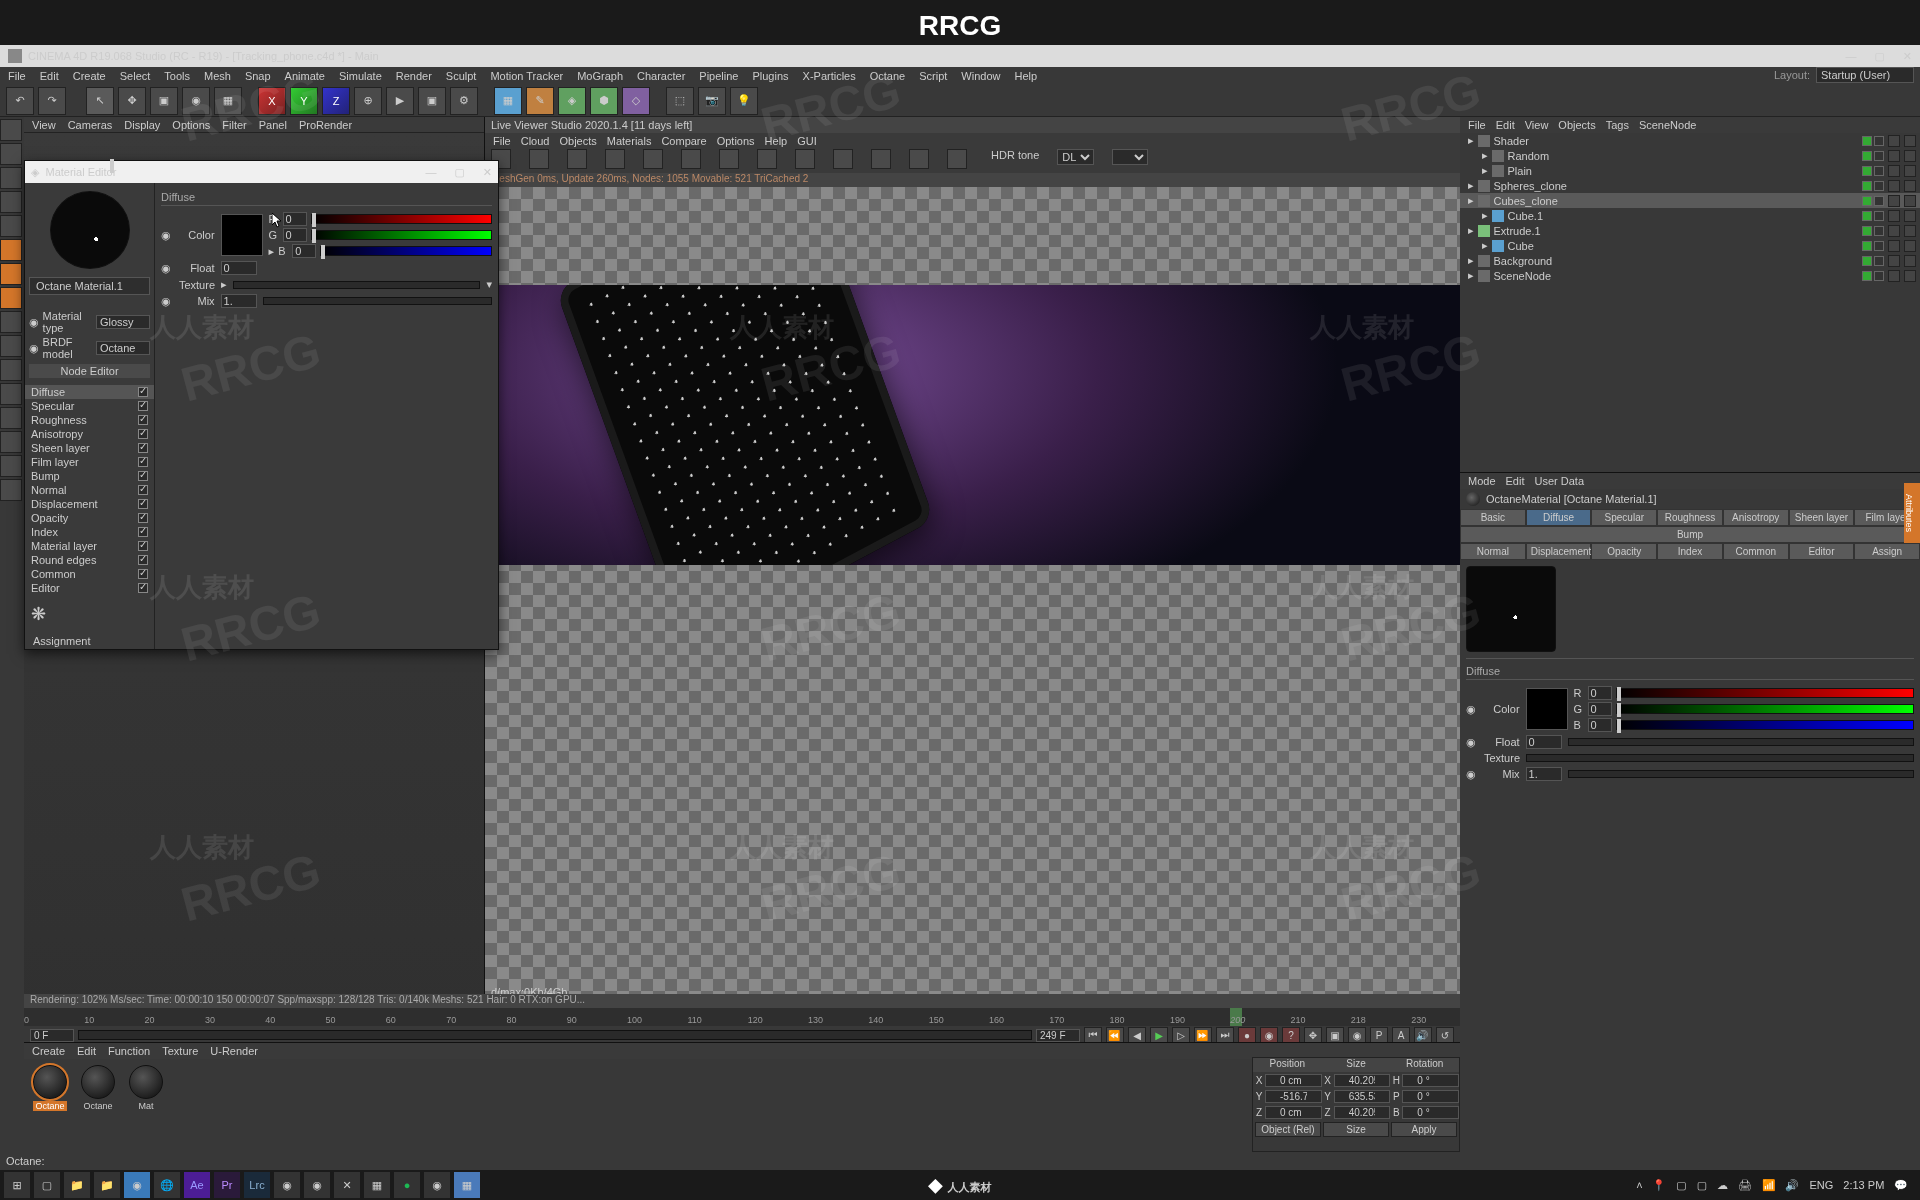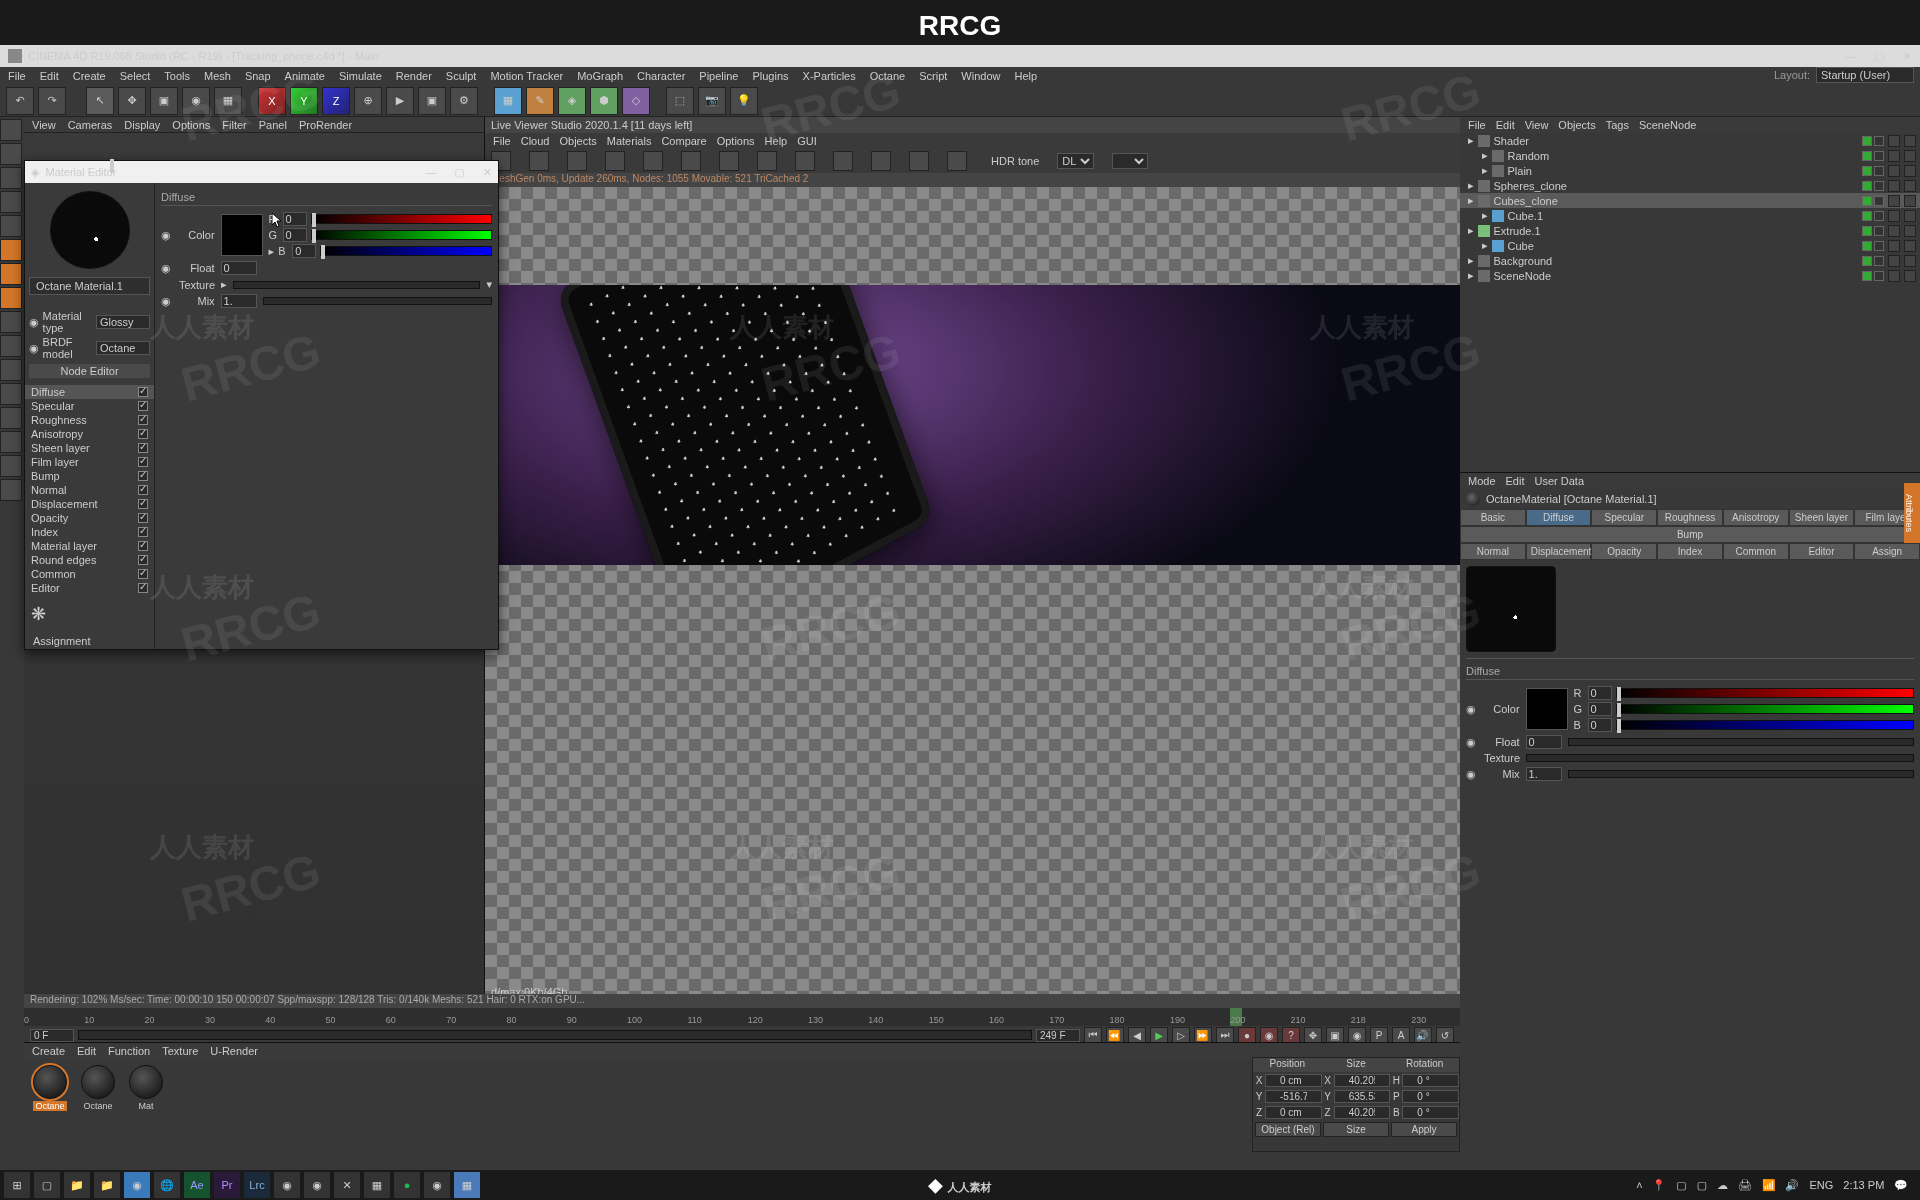--- a/index.html
+++ b/index.html
@@ -58,21 +58,21 @@
 .slider.b{background:linear-gradient(to right,#000,#00f)}
 .slider.gray{background:linear-gradient(to right,#000,#fff)}
 .slider .handle{position:absolute;top:-2px;width:4px;height:14px;background:#ccc;left:0}
 .param-row{display:flex;align-items:center;gap:6px;margin-top:3px}
 .param-row .lbl{width:38px;text-align:right}
 .param-row .num{width:36px;background:#2a2a2a;border:1px solid #555;padding:0 2px}
 .param-row .bar{flex:1;height:8px;background:#2a2a2a;border:1px solid #111}
 .live-viewer{position:absolute;top:0;left:460px;right:0;bottom:0;background:#a16207;border-left:1px solid #111}
 .lv-title{height:16px;background:#444;padding:0 6px;display:flex;align-items:center}
 .lv-menubar{height:16px;background:#3a3a3a;display:flex;align-items:center;gap:10px;padding:0 8px}
-.lv-toolbar{height:24px;background:#3a3a3a;display:flex;align-items:center;gap:18px;padding:0 6px}
+.lv-toolbar{height:24px;background:#3a3a3a;display:flex;align-items:flex-start;gap:18px;padding:0 6px}
 .lv-toolbar .tb{width:20px;height:20px;background:#4a4a4a;border:1px solid #222}
 .lv-toolbar select{background:#2a2a2a;border:1px solid #555;color:#ccc;height:16px}
 .lv-status{height:14px;background:#444;color:#b86;padding:0 6px;font-size:10px}
 .lv-canvas{position:relative;height:calc(100% - 70px);background:#303030}
 .checker{position:absolute;inset:0;background:repeating-conic-gradient(#6a6a6a 0 25%,#8a8a8a 0 50%) 0 0/24px 24px}
 .render-img{position:absolute;top:98px;left:0;right:0;height:280px;background:radial-gradient(800px 400px at 30% 30%,#7a4f9a 0,#3a1f4a 40%,#0a0a15 70%);overflow:hidden}
 .phone{position:absolute;top:-70px;left:120px;width:280px;height:380px;background:#0a0a0a;border-radius:18px;transform:rotate(-28deg) skewX(-8deg);box-shadow:inset 0 0 0 8px #1a1a1a,0 10px 30px rgba(0,0,0,0.6)}
 .phone .dots{position:absolute;inset:20px;background:radial-gradient(circle,#ccc 1.5px,transparent 1.5px) 0 0/18px 18px}
 .grid-info{position:absolute;right:4px;bottom:2px;font-size:10px;color:#999}
 .render-stats{position:absolute;left:6px;bottom:2px;font-size:10px;color:#9c8}
@@ -813,32 +813,35 @@
           <input value="0 °" style="">
         </div>
       </div>
     <div class="coord-btns">
       <div class="b">Object (Rel)</div>
       <div class="b">Size</div>
       <div class="b">Apply</div>
     </div>
   </div>
 
+  <div class="statusbar">
+    <span>Octane:</span>
+  </div>
 
   <div class="attr-side-tab">Attributes</div>
 </div>
 
 <div class="taskbar">
   <div class="tb-item">⊞</div>
   <div class="tb-item">▢</div>
   <div class="tb-item">📁</div>
   <div class="tb-item">📁</div>
   <div class="tb-item" style="background:#3a7aba">◉</div>
   <div class="tb-item">🌐</div>
-  <div class="tb-item" style="background:#14532d;color:#9a9aff">Ae</div>
+  <div class="tb-item" style="background:#4c1d95;color:#9a9aff">Ae</div>
   <div class="tb-item" style="background:#2a1a3a;color:#ba8aff">Pr</div>
   <div class="tb-item" style="background:#1a2a3a;color:#8ab0d0">Lrc</div>
   <div class="tb-item">◉</div>
   <div class="tb-item">◉</div>
   <div class="tb-item">✕</div>
   <div class="tb-item">▦</div>
   <div class="tb-item" style="color:#1db954">●</div>
   <div class="tb-item">◉</div>
   <div class="tb-item" style="background:#4a7aba">▦</div>
   <div class="tray">

